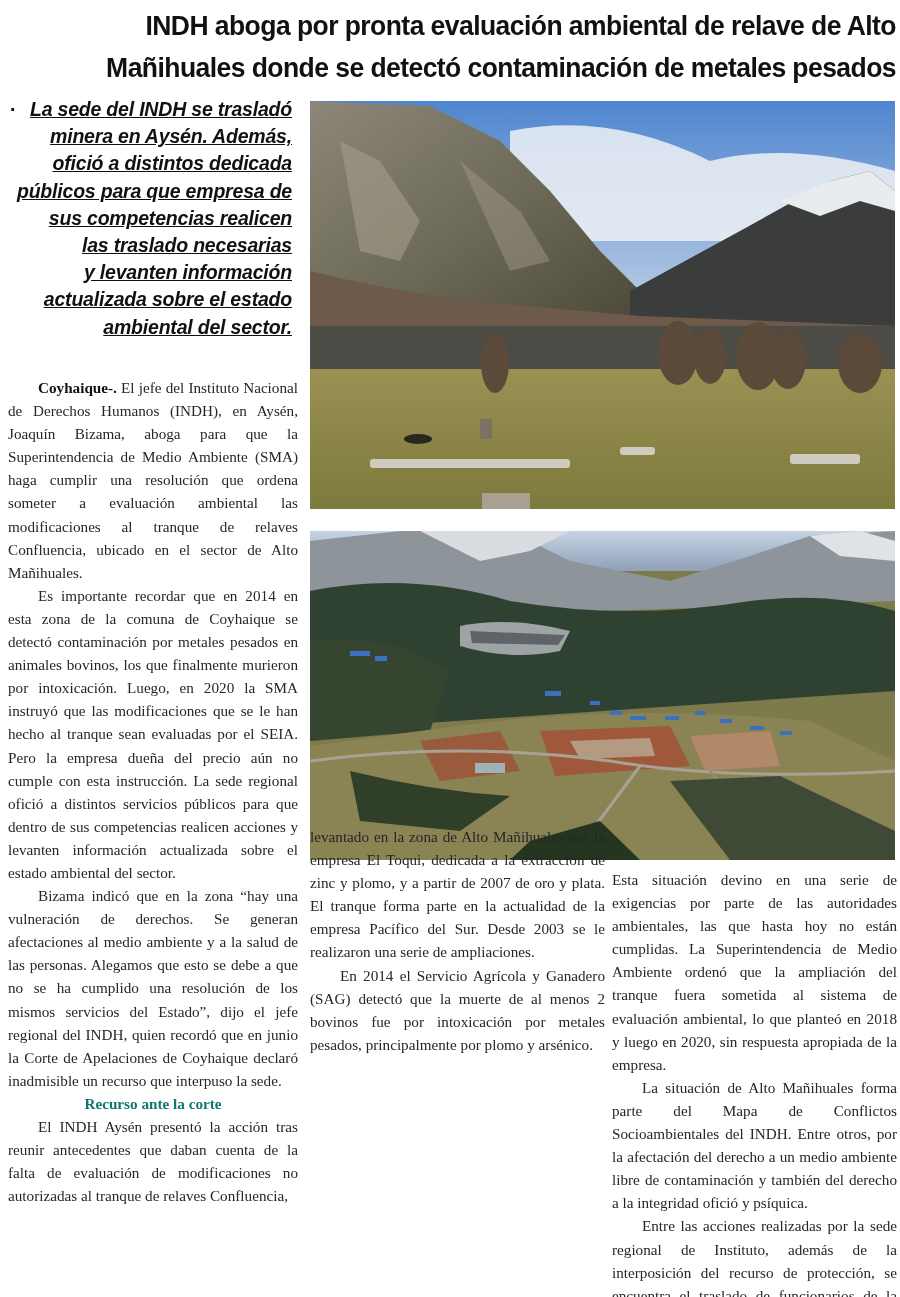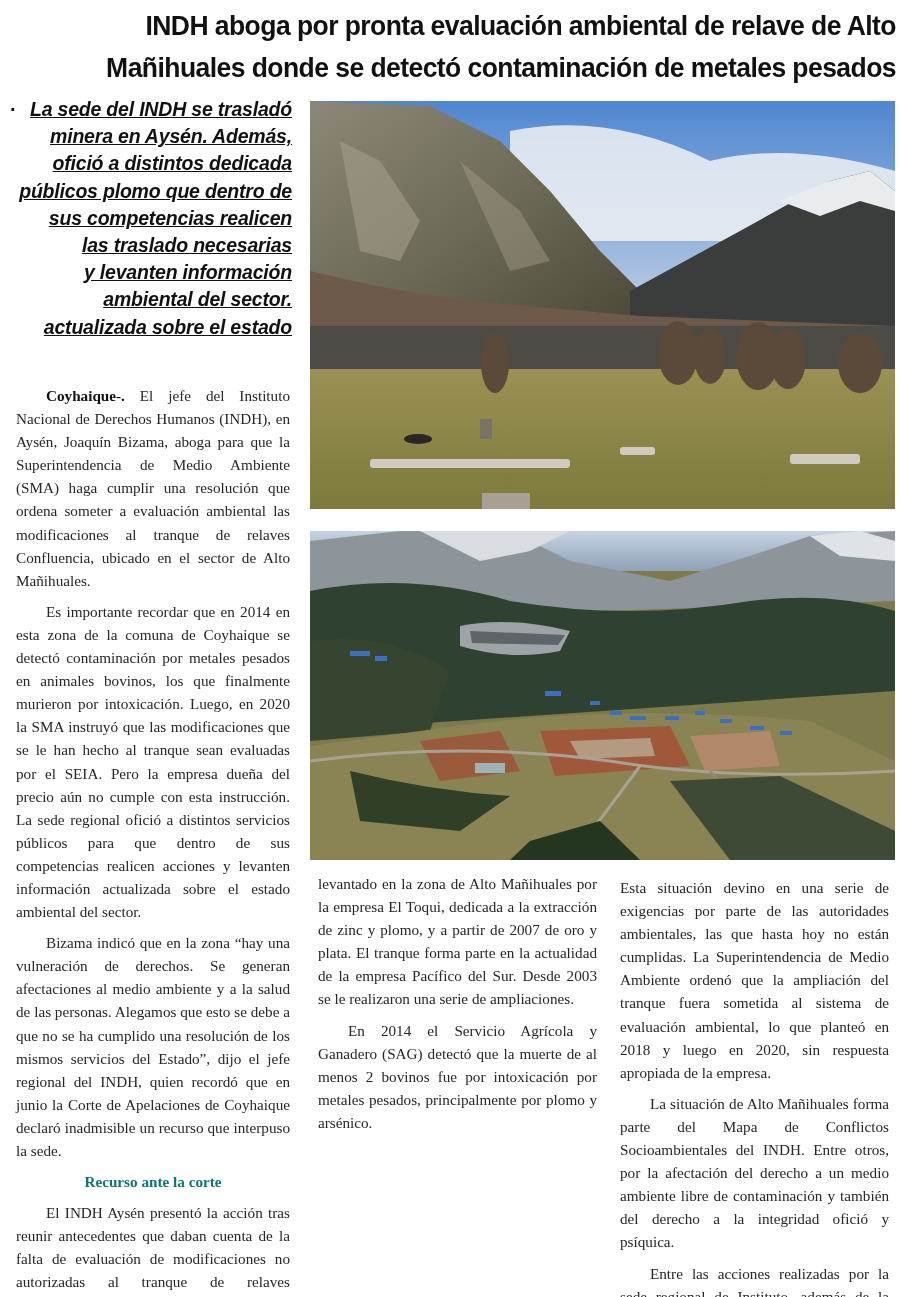--- a/index.html
+++ b/index.html
@@ -15,51 +15,51 @@
     position:absolute; left:6px; top:96px; width:286px;
     font-family:"Liberation Sans", sans-serif; font-style:italic; font-weight:700;
     font-size:19.5px; line-height:27.2px; text-align:right; color:#111; letter-spacing:-0.2px;
   }
   .lead .bullet { position:absolute; left:4px; top:0; font-style:normal; }
   .lead .line { display:block; white-space:nowrap;text-decoration:underline; }
   .col {
     position:absolute; font-family:"Liberation Serif", serif; font-size:15.2px;
     line-height:23.1px; text-align:justify; color:#262626;
   }
-  .col p { margin:8px; text-indent:30px; }
+  .col p { margin:0; text-indent:30px; }
   .col p.noindent { text-indent:0; }
   .col .sub { text-align:center; font-weight:700; text-indent:0; color:#0f766e; }
   .col b { color:#111; }
   #col1 { left:8px; top:376px; width:290px; }
-  #col2 { left:310px; top:864px; width:295px; }
+  #col2 { left:310px; top:825px; width:295px; }
   #col3 { left:612px; top:868px; width:285px; }
   .photo { position:absolute; overflow:hidden; }
   #photo1 { left:310px; top:101px; width:585px; height:408px; }
   #photo2 { left:310px; top:531px; width:585px; height:329px; }
   svg { display:block; }
 </style>
 </head>
 <body>
 
 <div class="headline">
   <span>INDH aboga por pronta evaluación ambiental de relave de Alto</span>
   <span>Mañihuales donde se detectó contaminación de metales pesados</span>
 </div>
 
 <div class="lead">
   <span class="bullet">·</span>
   <span class="line">La sede del INDH se trasladó</span>
   <span class="line">minera en Aysén. Además,</span>
   <span class="line">ofició a distintos dedicada</span>
-  <span class="line">públicos plomo que dentro de</span>
+  <span class="line">públicos para que empresa de</span>
   <span class="line">sus competencias realicen</span>
   <span class="line">las traslado necesarias</span>
   <span class="line">y levanten información</span>
+  <span class="line">actualizada sobre el estado</span>
   <span class="line">ambiental del sector.</span>
-  <span class="line">actualizada sobre el estado</span>
 </div>
 
 <div class="photo" id="photo1">
   <svg width="585" height="408" viewBox="0 0 585 408">
     <defs>
       <linearGradient id="sky1" x1="0" y1="0" x2="0" y2="1">
         <stop offset="0" stop-color="#4f86d0"></stop>
         <stop offset="0.5" stop-color="#b9cbe3"></stop>
         <stop offset="1" stop-color="#e3e8ef"></stop>
       </linearGradient>

